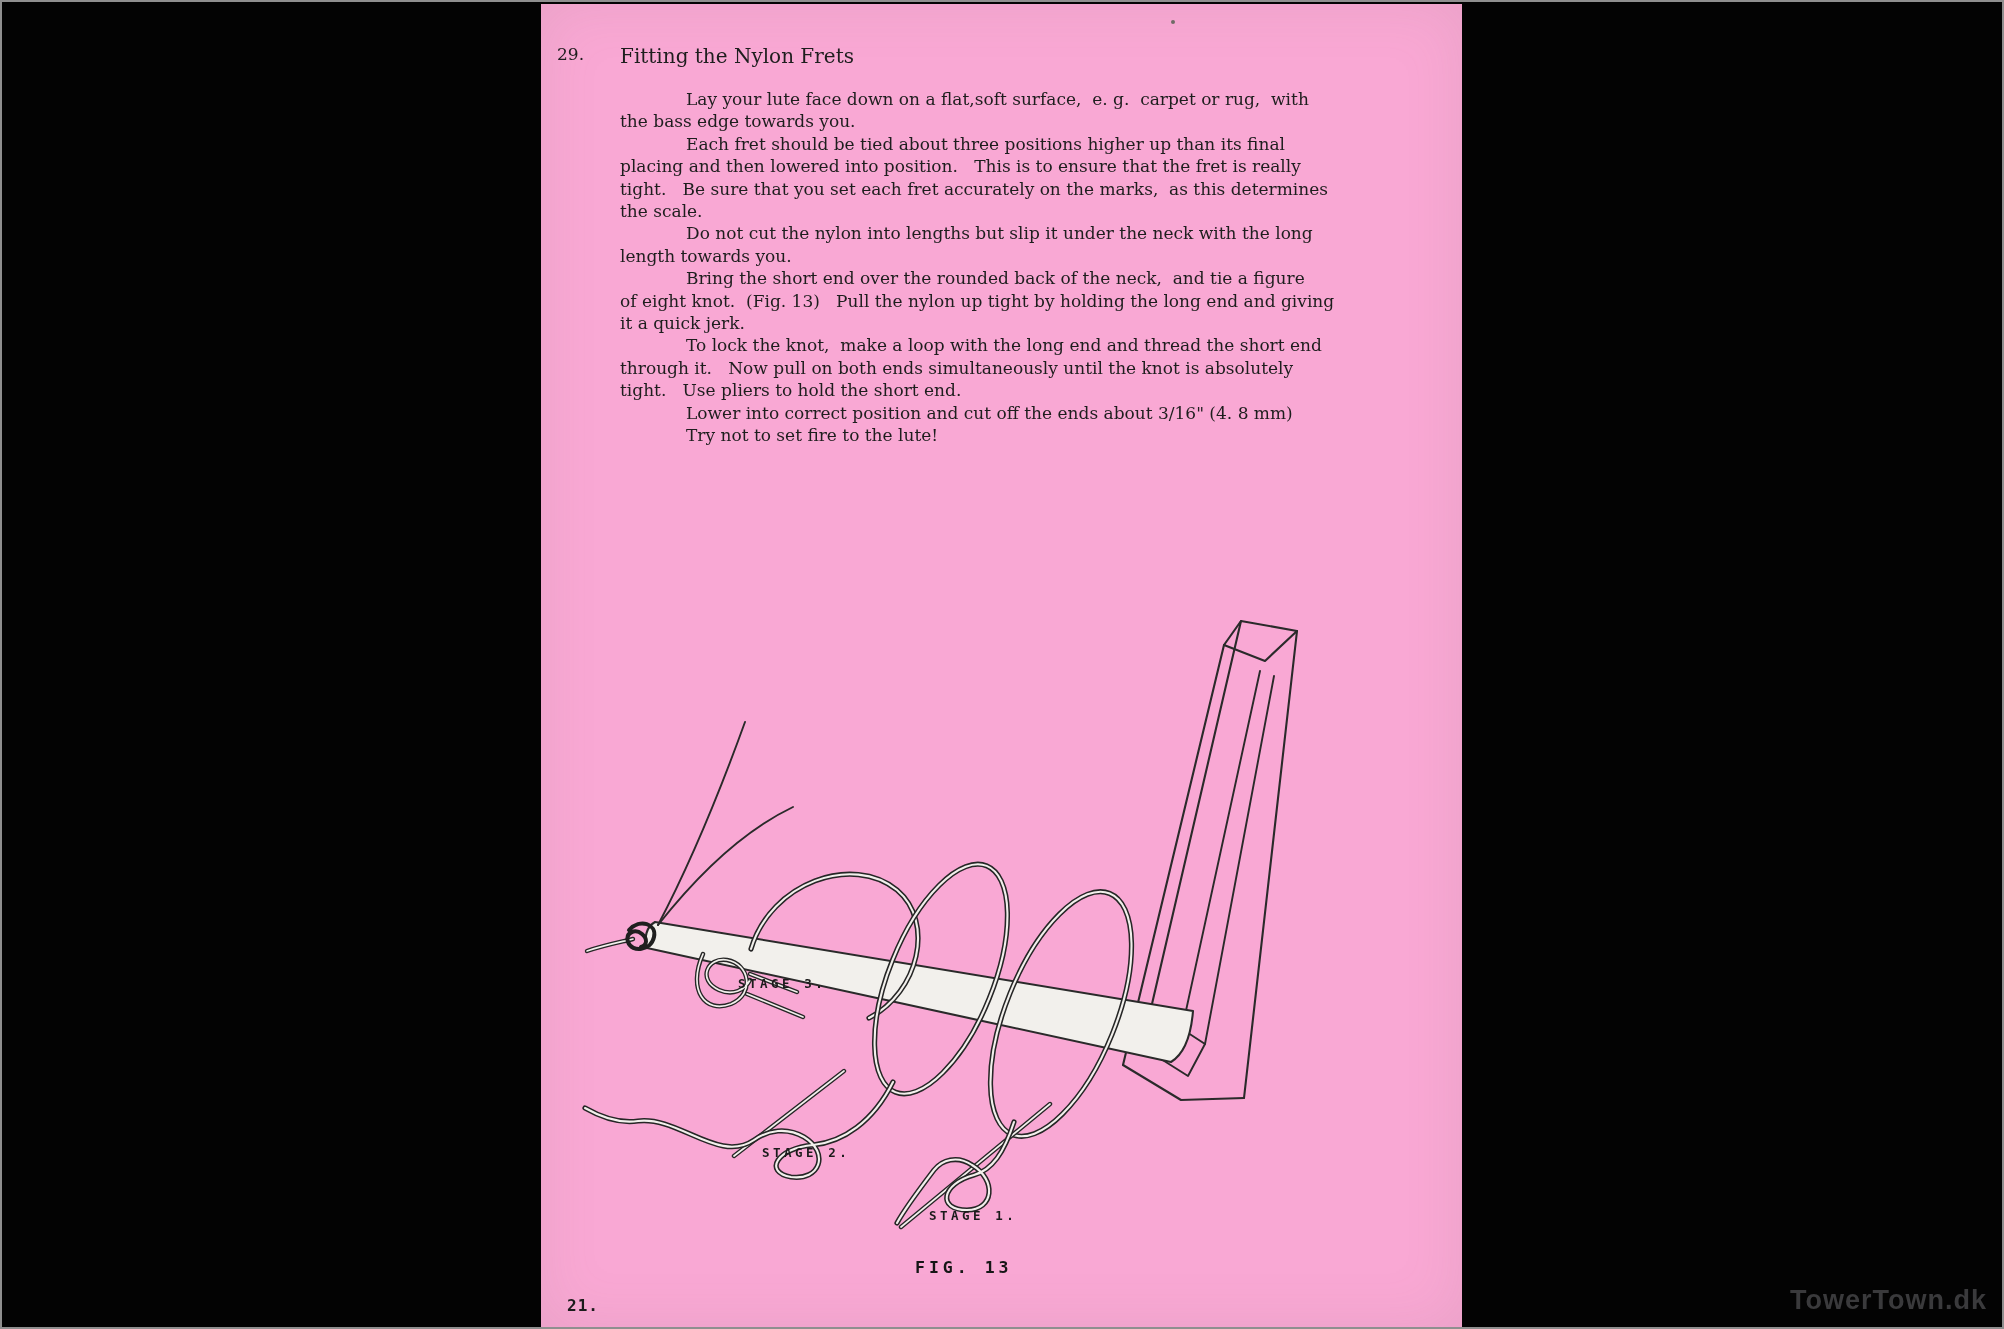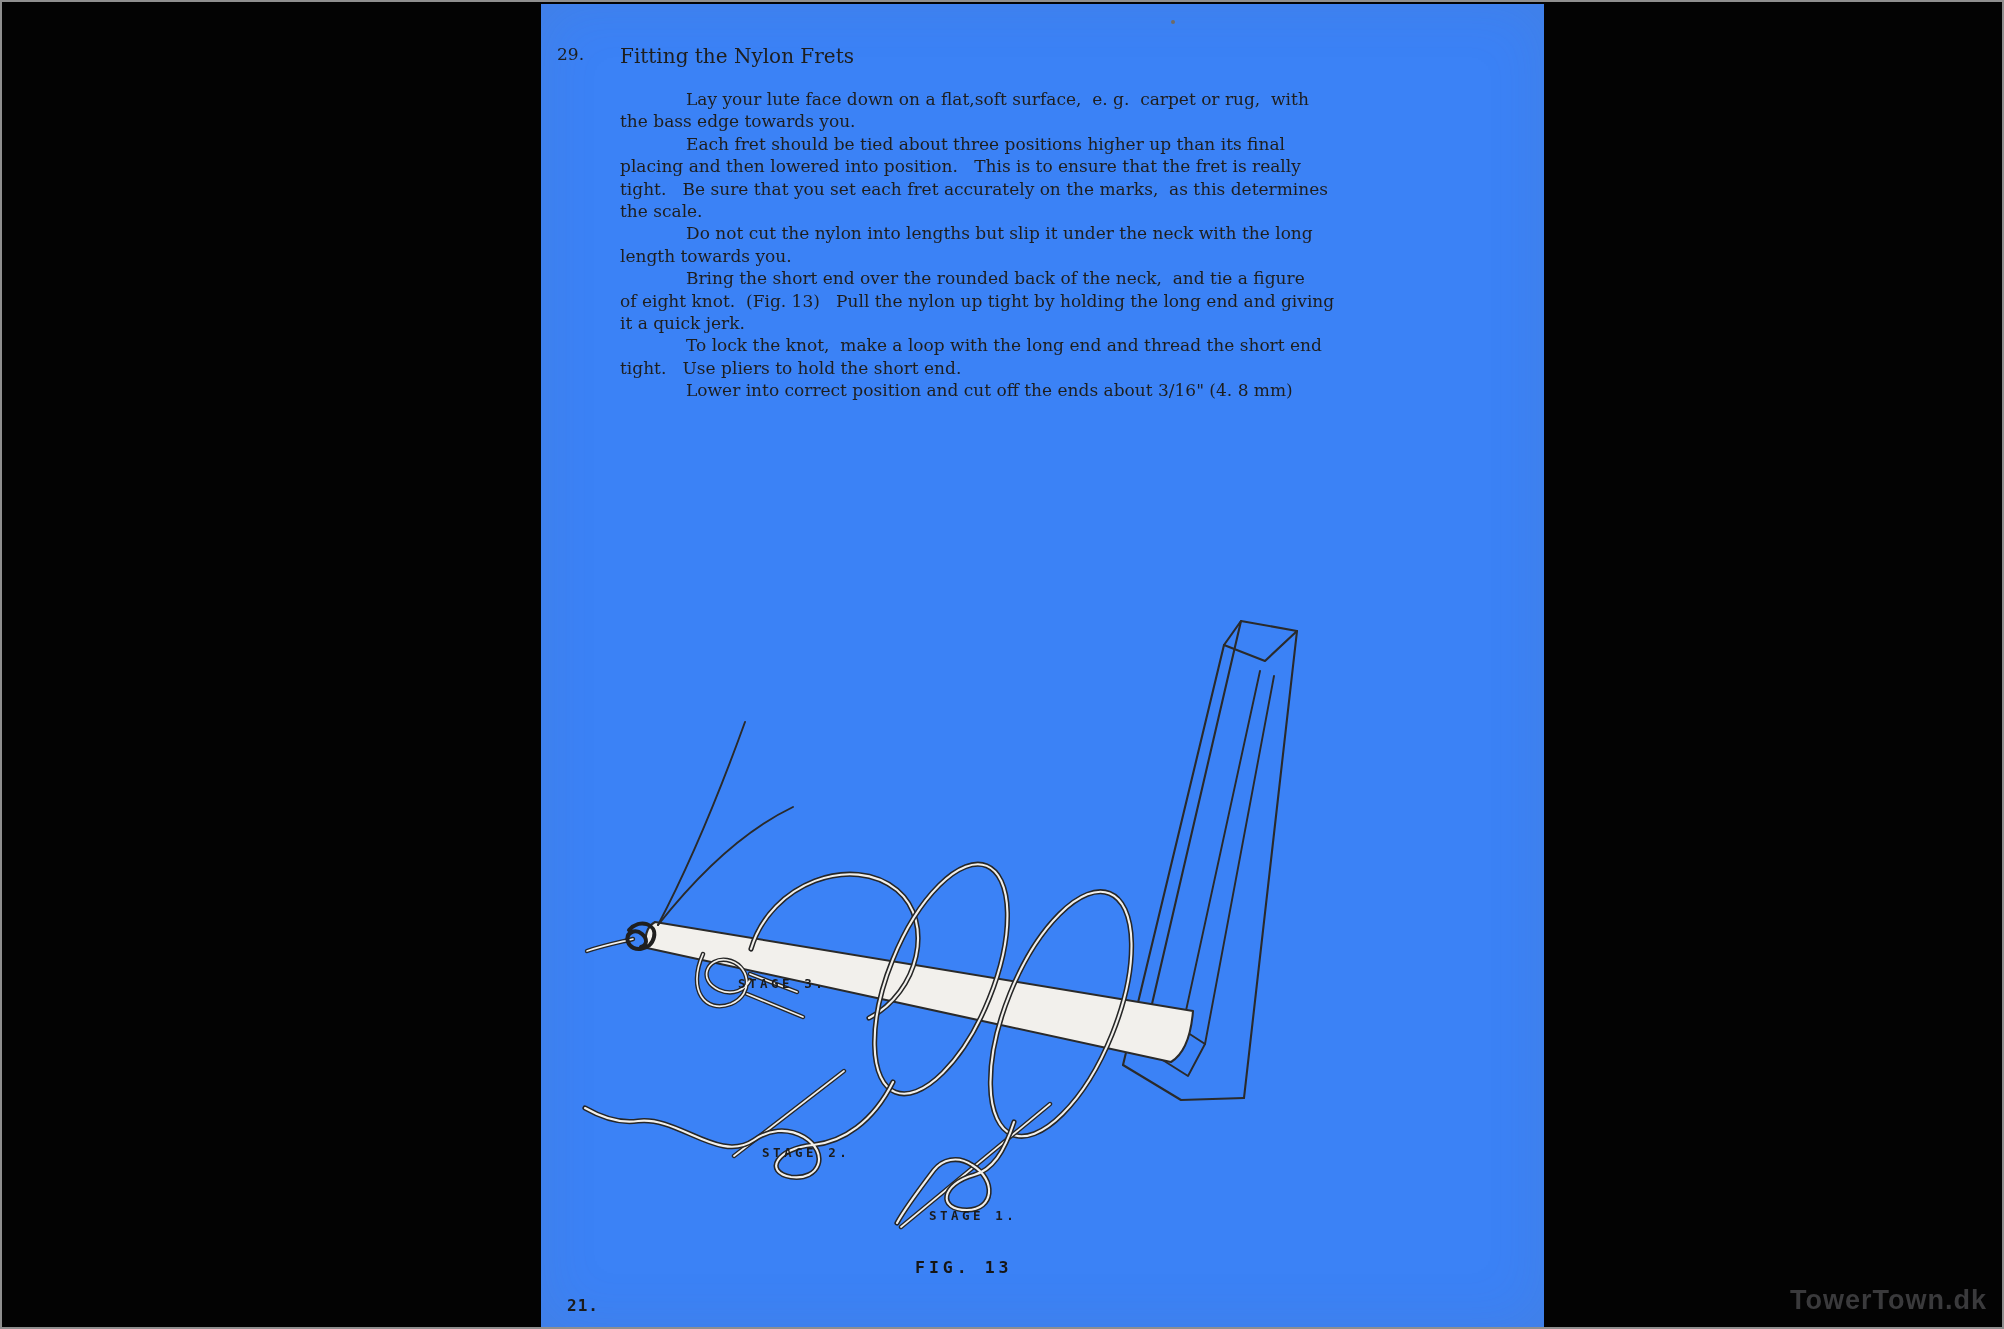--- a/index.html
+++ b/index.html
@@ -11,22 +11,22 @@
   }
   .canvas {
     position: relative;
     width: 2004px; height: 1329px;
     background: #030303;
     box-shadow: inset 0 0 0 2px #8f8f8f;
   }
   .page {
     position: absolute;
     left: 541px; top: 4px;
-    width: 1003px; height: 1323px;
-    background: #3b82f6;
+    width: 921px; height: 1323px;
+    background: #f9a8d4;
     box-shadow: inset 0 0 60px rgba(120,115,105,0.12);
   }
   .sec-num {
     position: absolute; left: 16px; top: 40px;
     font-size: 17px; color: #1e1e1e; white-space: pre;
   }
   .title {
     position: absolute; left: 79px; top: 40px;
     font-size: 20px; color: #1e1e1e; white-space: pre;
   }
@@ -93,22 +93,24 @@
       <div class="tline ind">Each fret should be tied about three positions higher up than its final</div>
       <div class="tline">placing and then lowered into position.   This is to ensure that the fret is really</div>
       <div class="tline">tight.   Be sure that you set each fret accurately on the marks,  as this determines</div>
       <div class="tline">the scale.</div>
       <div class="tline ind">Do not cut the nylon into lengths but slip it under the neck with the long</div>
       <div class="tline">length towards you.</div>
       <div class="tline ind">Bring the short end over the rounded back of the neck,  and tie a figure</div>
       <div class="tline">of eight knot.  (Fig. 13)   Pull the nylon up tight by holding the long end and giving</div>
       <div class="tline">it a quick jerk.</div>
       <div class="tline ind">To lock the knot,  make a loop with the long end and thread the short end</div>
+      <div class="tline">through it.   Now pull on both ends simultaneously until the knot is absolutely</div>
       <div class="tline">tight.   Use pliers to hold the short end.</div>
       <div class="tline ind">Lower into correct position and cut off the ends about 3/16" (4. 8 mm)</div>
+      <div class="tline ind">Try not to set fire to the lute!</div>
     </div>
 
     <svg class="figure" width="921" height="1325" viewBox="0 0 921 1325" aria-hidden="true">
       <defs>
         <ellipse id="wrapA" rx="52" ry="122"></ellipse>
         <ellipse id="wrapB" rx="55" ry="130"></ellipse>
         <path id="arcL" d="M210,945 C230,878 312,850 356,886 C394,918 378,988 328,1014"></path>
         <path id="k3tail" d="M46,947 C64,941 80,938 92,935"></path>
         <path id="looseknot" d="M162,950 C146,986 164,1010 190,1000 C214,990 209,960 186,956 C166,953 156,976 178,986 C192,992 204,986 209,976 M206,990 L262,1013 M209,970 L256,988"></path>
         <path id="s2rod" d="M193,1152 L303,1067"></path>

